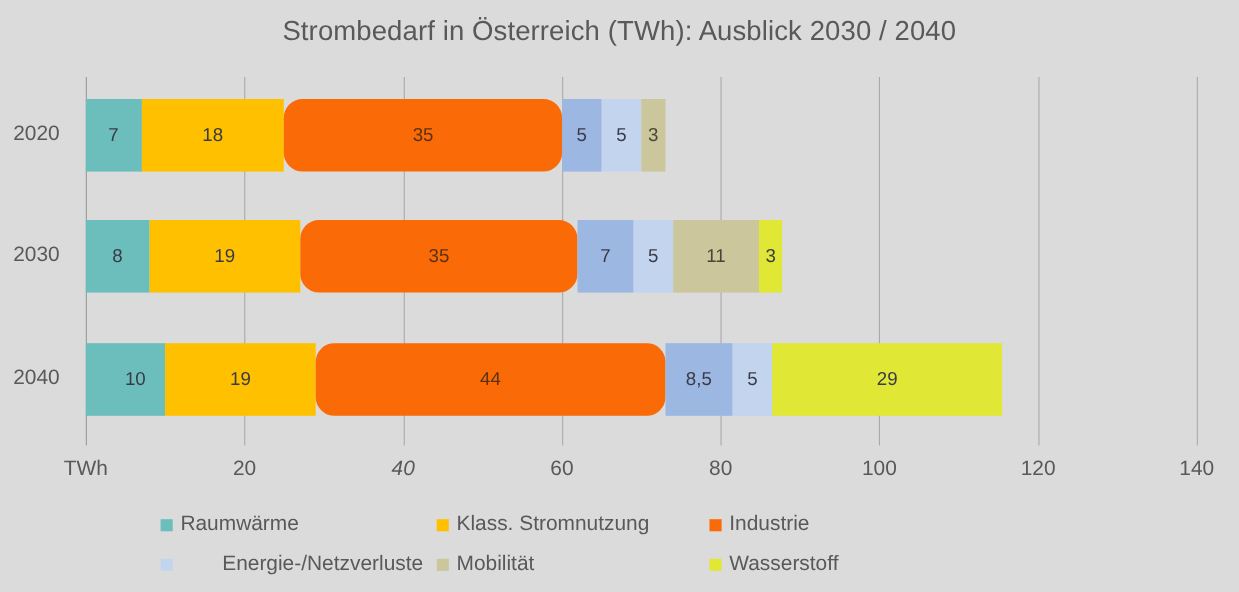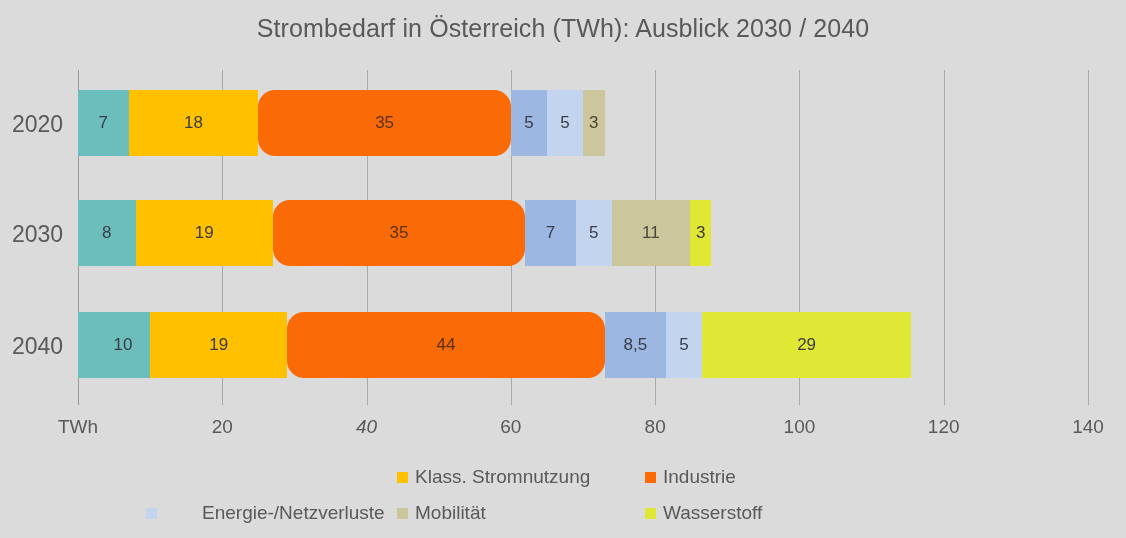--- a/index.html
+++ b/index.html
@@ -70,21 +70,21 @@
   }
   .seg.on-orange { color: #5a3114; border-radius: 17px; }
   .seg.on-olive { color: #4a4636; }
 
   
   .ylabel {
     position: absolute;
     left: 12px;
     width: 58px;
     text-align: left;
-    font-size: 23px;
+    font-size: 19px;
     color: #595959;
   }
 
   
   .xtick {
     position: absolute;
     top: 416px;
     font-size: 19px;
     color: #595959;
     transform: translateX(-50%);
@@ -175,20 +175,24 @@
       <div class="xtick" style="left: 222.286px;">20</div>
       <div class="xtick" style="left: 366.571px; font-style: italic;">40</div>
       <div class="xtick" style="left: 510.857px;">60</div>
       <div class="xtick" style="left: 655.143px;">80</div>
       <div class="xtick" style="left: 799.429px;">100</div>
       <div class="xtick" style="left: 943.714px;">120</div>
       <div class="xtick" style="left: 1088px;">140</div>
     </div>
 
   <div id="legend">
+      <div class="legend-item" style="left: 146px; top: 4px;">
+        <span class="legend-swatch" style="background: rgb(108, 190, 188);"></span>
+        <span>Raumwärme</span>
+      </div>
       <div class="legend-item" style="left: 397px; top: 4px;">
         <span class="legend-swatch" style="background: rgb(255, 192, 0);"></span>
         <span>Klass. Stromnutzung</span>
       </div>
       <div class="legend-item" style="left: 645px; top: 4px;">
         <span class="legend-swatch" style="background: rgb(250, 106, 6);"></span>
         <span>Industrie</span>
       </div>
       <div class="legend-item" style="left: 146px; top: 40px; gap: 38px;">
         <span class="legend-swatch" style="background: rgb(195, 212, 238);"></span>

